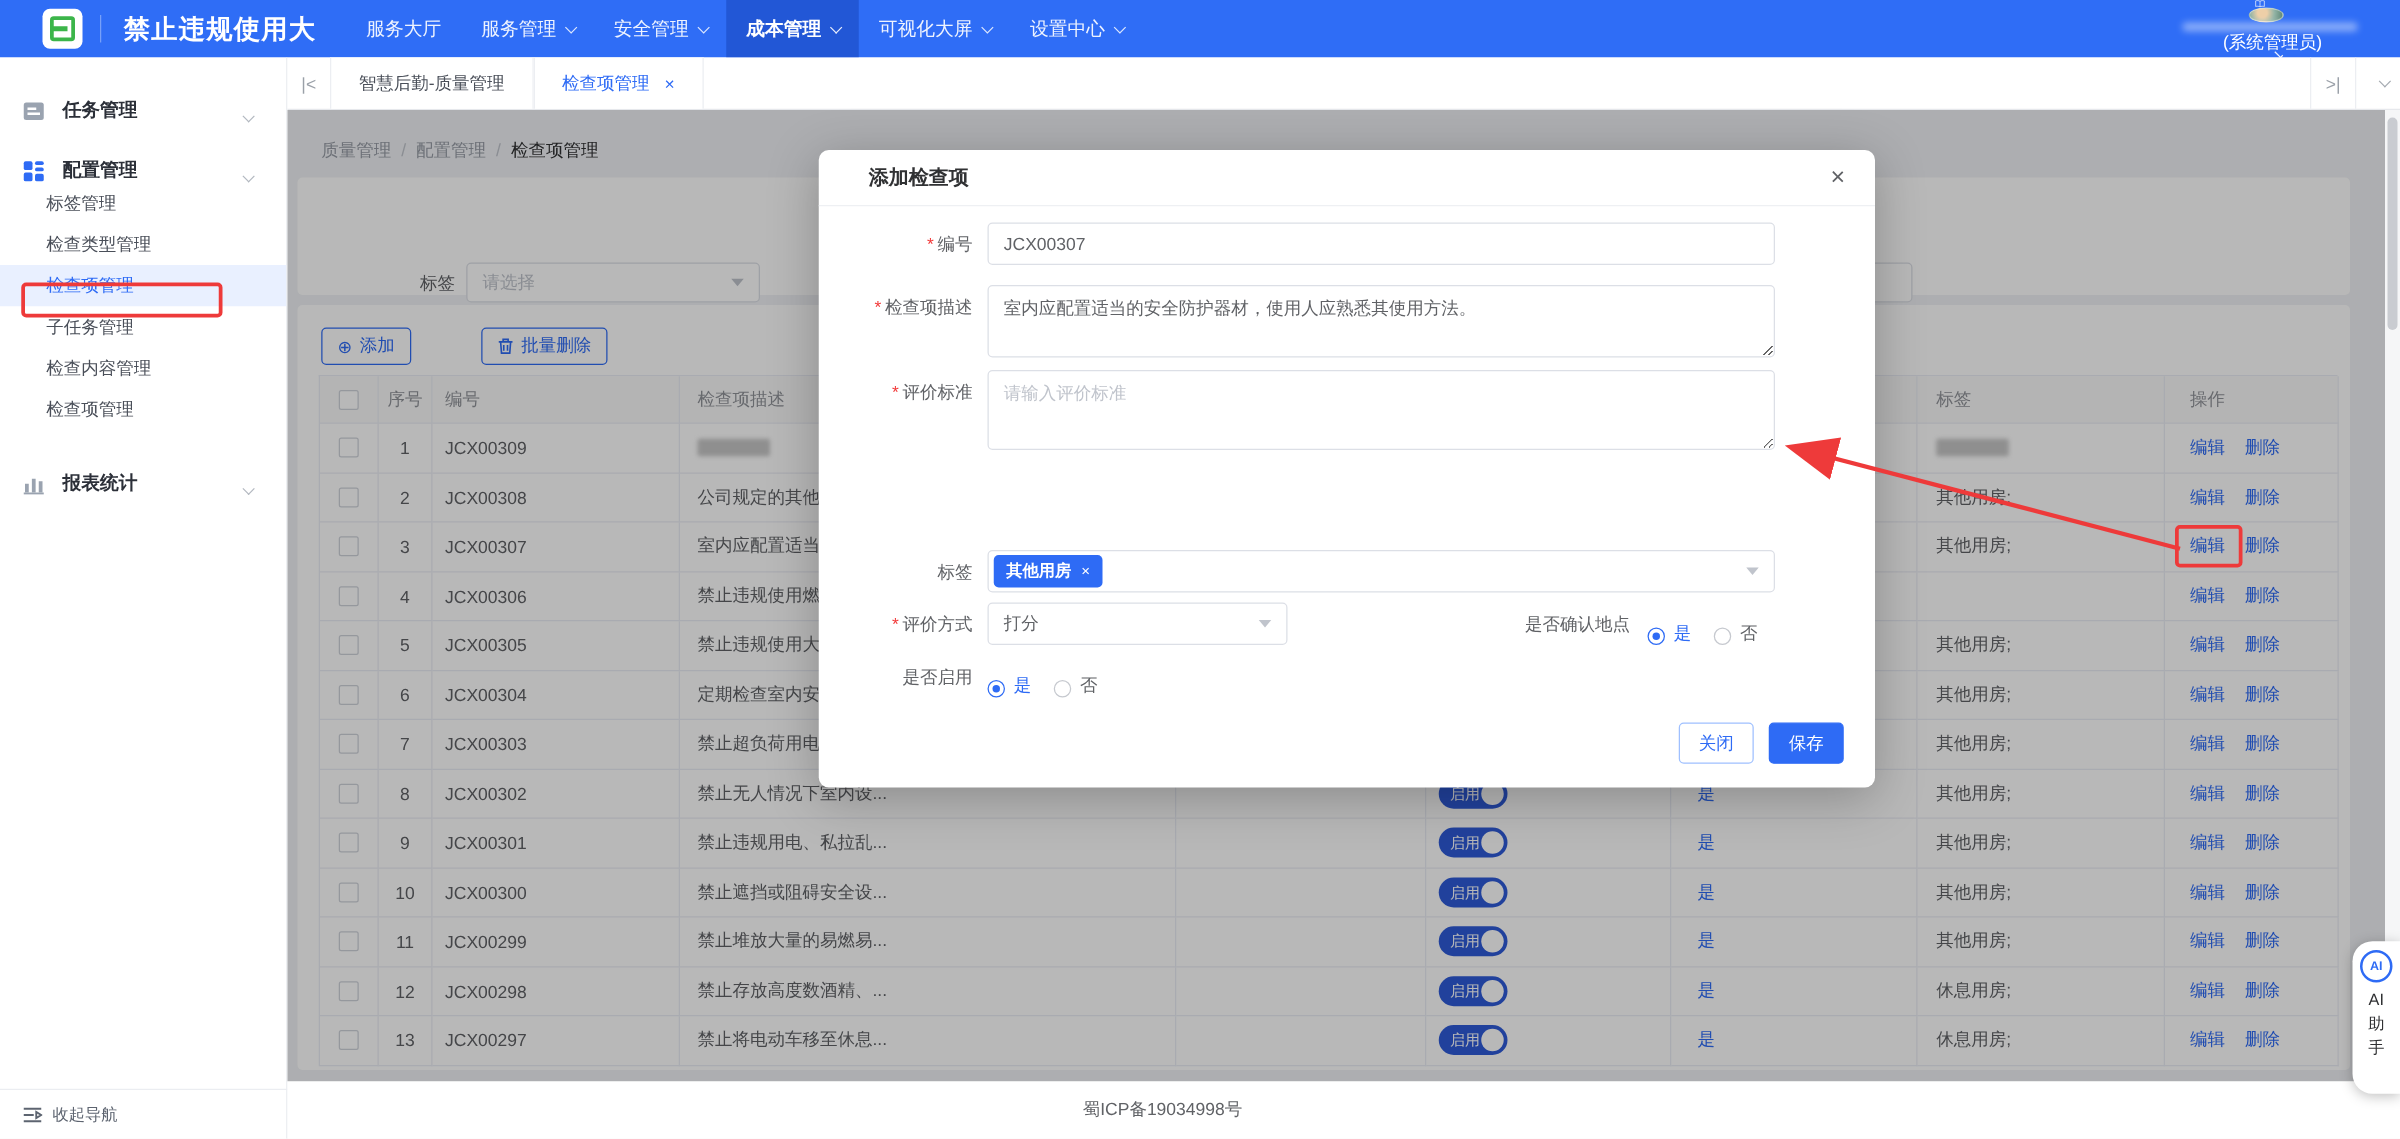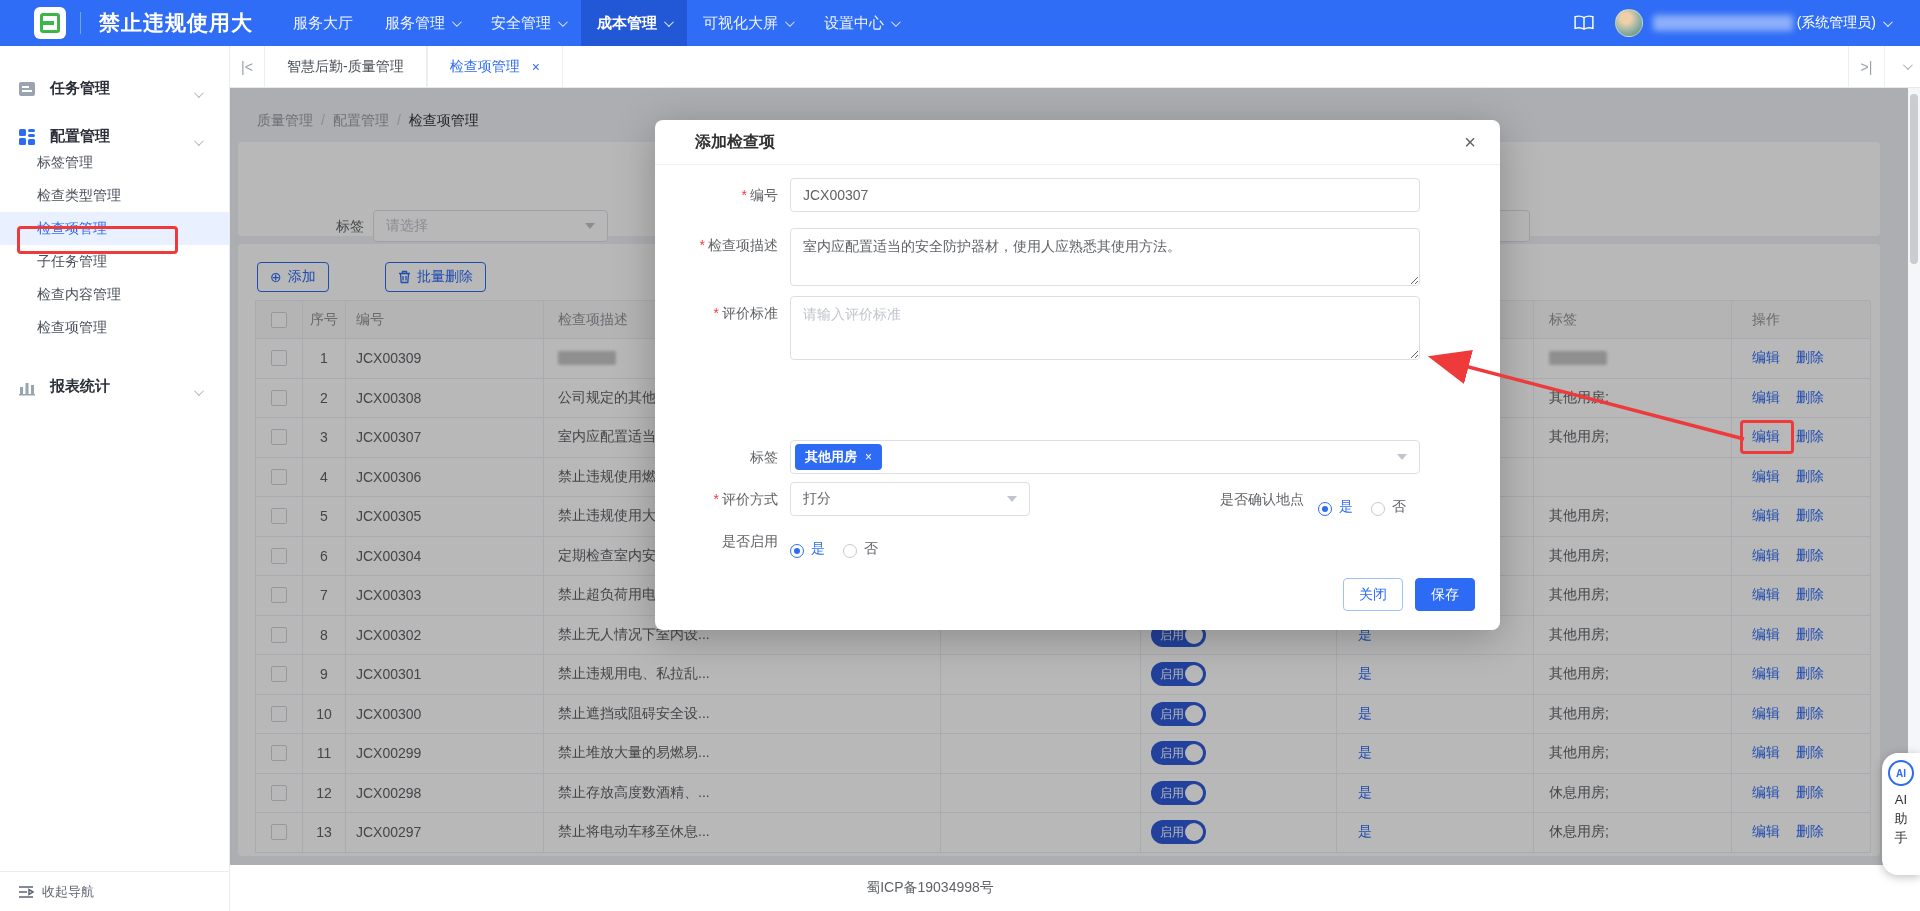--- a/index.html
+++ b/index.html
@@ -15,21 +15,21 @@
   .logo-inner { width:20px; height:20px; border:3px solid #3cb54a; border-radius:3px; position:relative; }
   .logo-inner::after { content:""; position:absolute; left:-3px; top:5px; width:14px; height:4px; background:#3cb54a; }
   .nav-divider { width:1px; height:22px; background:rgba(255,255,255,.35); margin:0 18px 0 14px; }
   .brand { color:#fff; font-size:21px; font-weight:bold; letter-spacing:1px; margin-right:24px; }
   .nav-items { display:flex; align-items:center; height:46px; }
   .nav-item { height:46px; display:flex; align-items:center; padding:0 16px; color:rgba(255,255,255,.92);
     font-size:15px; cursor:pointer; }
   .nav-item.active { background:#2257d6; font-weight:bold; color:#fff; }
   .chev { width:7px; height:7px; border-right:1.5px solid currentColor; border-bottom:1.5px solid currentColor;
     display:inline-block; transform:rotate(45deg) translateY(-2px); margin-left:7px; opacity:.9; }
-  .nav-right { position:absolute; right:30px; top:0; height:46px; display:flex; align-items:center; color:#fff; }
+  .nav-right { position:absolute; right:30px; top:0; height:46px; display:flex; align-items:center; color:#fff;flex-direction:column; }
   .book-icon { width:22px; height:16px; margin-right:20px; }
   .avatar { width:28px; height:28px; border-radius:50%; margin-right:10px;
     background:radial-gradient(circle at 38% 32%, #eecfa8 22%, #93b4a6 55%, #55806f 100%); border:1px solid rgba(255,255,255,.4); }
   .name-blur { width:140px; height:16px; border-radius:3px; margin-right:4px;
     background:rgba(255,255,255,.45); filter:blur(3px); }
   .user-role { font-size:14px; }
 
   
   .sidebar { position:absolute; left:0; top:46px; width:230px; height:865px; background:#fff;
     border-right:1px solid #e8eaee; z-index:8; }

